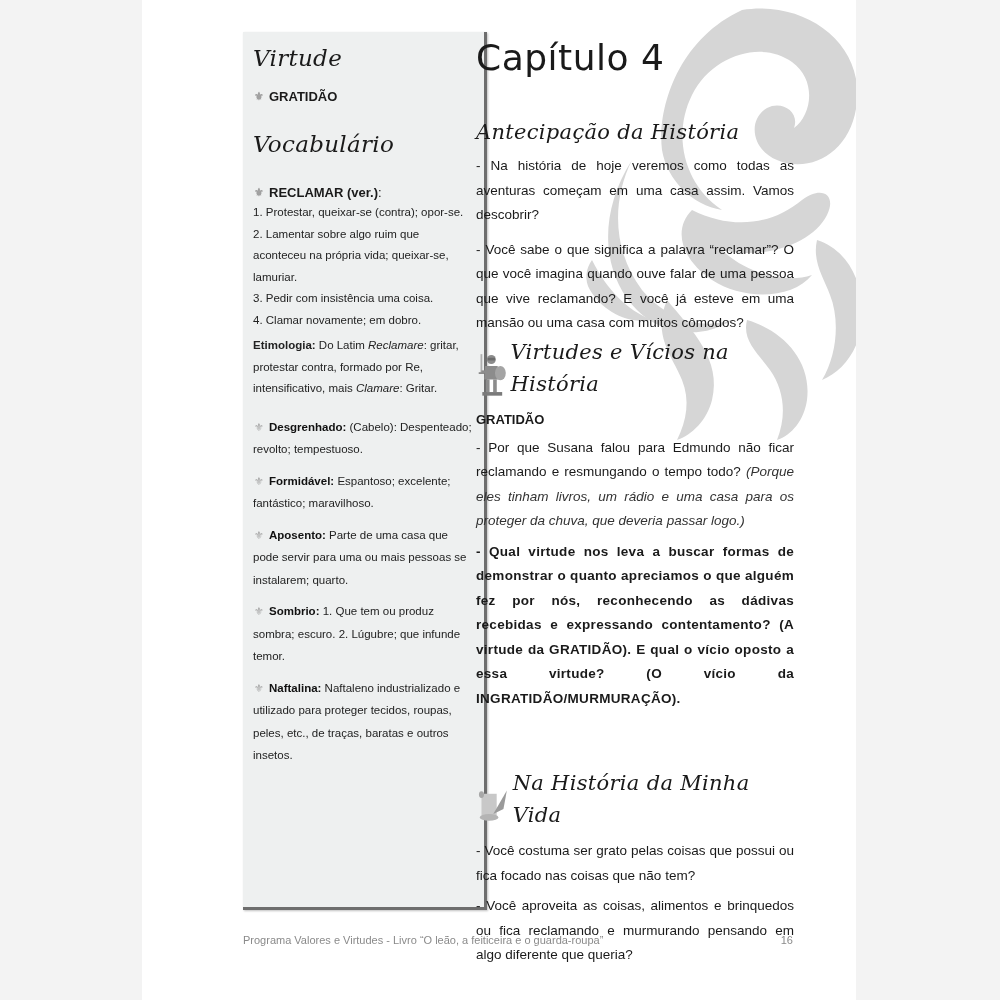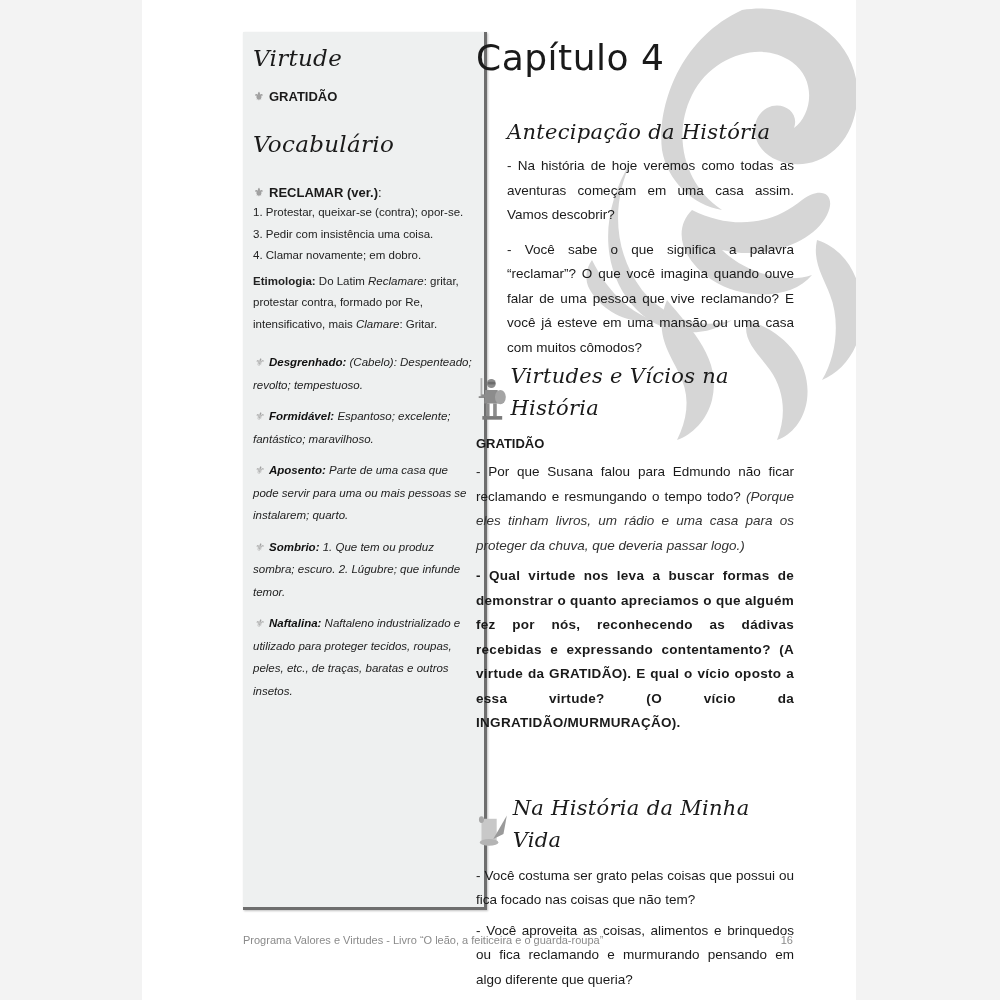--- a/index.html
+++ b/index.html
@@ -59,36 +59,36 @@
       margin-top: 20px;
       font-size: 13px; font-weight: bold;
       height: 20px;
     }
     .sb-term .colon { font-weight: normal; }
     .sb-text {
       font-size: 11.5px; line-height: 21.5px; color: #222;
     }
     .sb-etym { margin-top: 4px; }
     .sb-outras-heading { margin-top: 20px; }
-    .sb-word { margin-top: 9px; font-size: 11.5px; line-height: 22.5px; color: #222; font-style: italic; }
+    .sb-word { margin-top: 9px; font-size: 11.5px; line-height: 22.5px; color: #222; }
     .sb-word:first-of-type { margin-top: 16px; }
     .sb-word b { color: #111; }
     .main {
       position: absolute;
       left: 334px; top: 30px;
       width: 318px;
     }
     .chapter-title {
       font-family: "DejaVu Sans", sans-serif;
       font-size: 36px; font-weight: normal;
       color: #1a1a1a; letter-spacing: 0.5px;
       height: 56px; line-height: 56px;
     }
     .sec-heading { font-size: 21px; line-height: 32px; }
-    .sec1 { margin-top: 30px; margin-left: 31px; }
+    .sec1 { margin-top: 30px; }
     .para {
       font-size: 13.5px; line-height: 24.5px;
       text-align: justify; color: #1a1a1a;
       margin-top: 6px;
       position: relative;
     }
     .para i { color: #333; }
     .para-bold { font-weight: bold; letter-spacing: 0.3px; }
     .icon-heading { display: flex; align-items: flex-end; }
     .icon-heading .ic { width: 36px; height: 52px; margin-right: 2px; }
@@ -128,20 +128,21 @@
     </div>
 
     <div class="script sb-heading sb-voc-heading">Vocabulário</div>
     <div class="sb-term">
       <span class="fleur">⚜</span>
       <span>RECLAMAR (ver.)</span>
         <span class="colon">:</span>
     </div>
     <div class="sb-text">
       <div>1. Protestar, queixar-se (contra); opor-se.</div>
+      <div>2. Lamentar sobre algo ruim que aconteceu na própria vida; queixar-se, lamuriar.</div>
       <div>3. Pedir com insistência uma coisa.</div>
       <div>4. Clamar novamente; em dobro.</div>
     </div>
     <div class="sb-text sb-etym">
       <b>Etimologia:</b><span> Do Latim </span><i>Reclamare</i><span>: gritar, protestar contra, formado por Re, intensificativo, mais </span><i>Clamare</i><span>: Gritar.</span>
     </div>
 
     <div style="margin-top:16px;">
       <div class="sb-word" style="margin-top:0"><span class="fleur">⚜</span><b>Desgrenhado:</b><span> (Cabelo): Despenteado; revolto; tempestuoso.</span></div>
       <div class="sb-word"><span class="fleur">⚜</span><b>Formidável:</b><span> Espantoso; excelente; fantástico; maravilhoso.</span></div>

